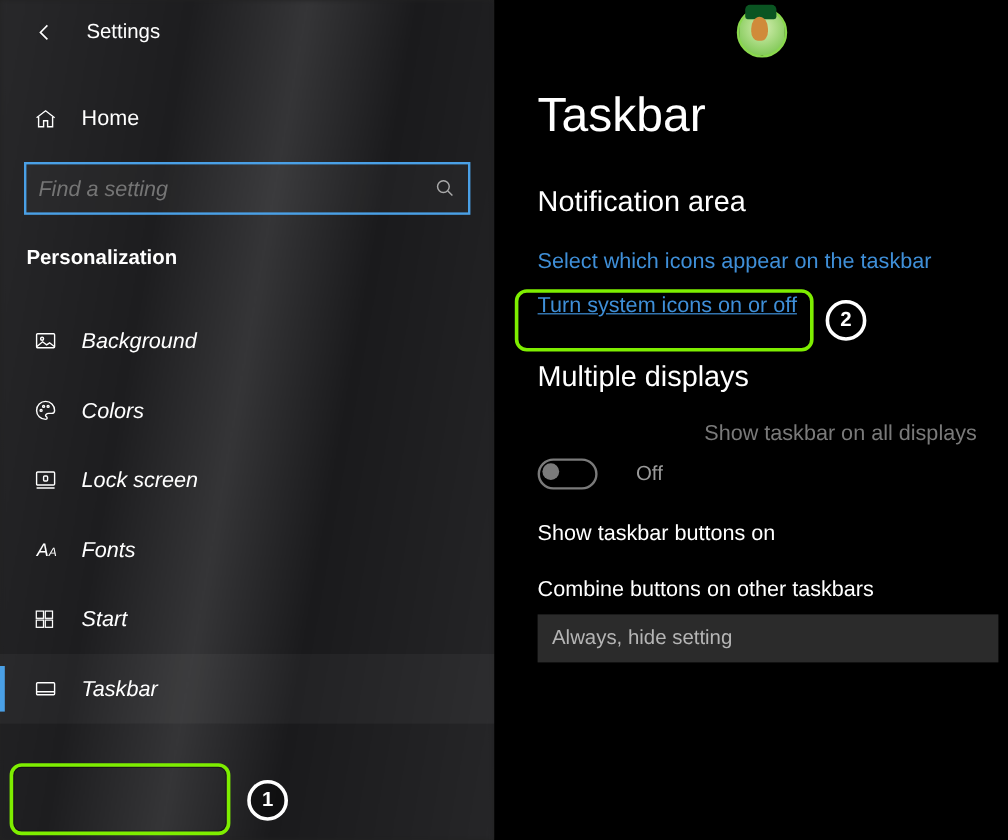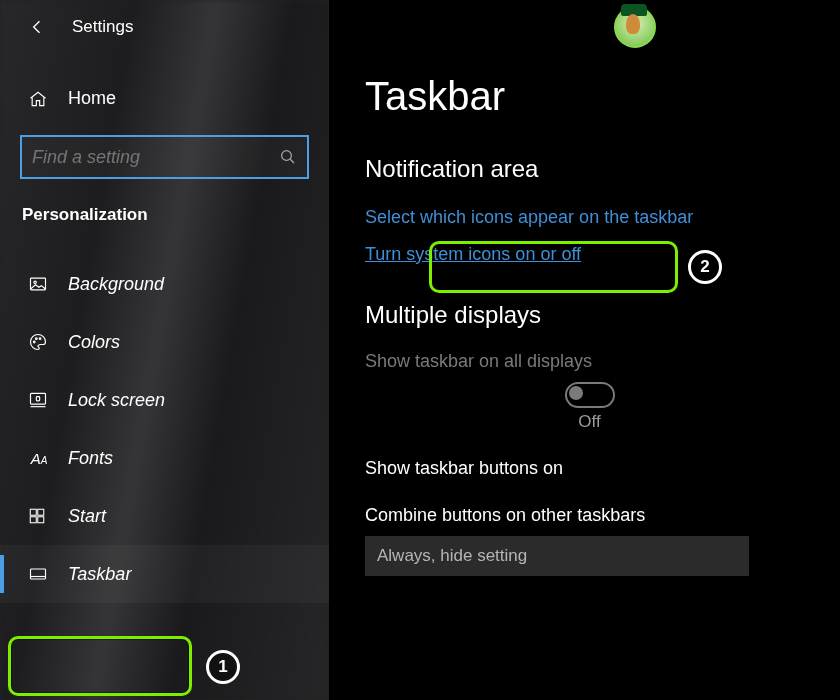--- a/index.html
+++ b/index.html
@@ -1,17 +1,17 @@
 <!DOCTYPE html>
 <html><head>
 <meta charset="utf-8">
 <style>
 html,body{margin:0;padding:0;font-family:"Segoe UI",Arial,sans-serif;background:#000;color:#fff;overflow:hidden;}
 .app{width:840px;height:700px;display:flex;position:relative;}
-.sidebar{width:329px;height:100%;position:relative;background:#222;}
+.sidebar{width:412px;height:100%;position:relative;background:#222;}
 .sidebar::before{content:"";position:absolute;inset:0;background:linear-gradient(100deg,#28282a 0%,#1d1d1f 30%,#353537 48%,#1a1a1c 65%,#262628 100%);filter:blur(2px);}
 .sidebar>*{position:relative;}
 .topbar{display:flex;align-items:center;padding:16px 16px 16px 26px;gap:24px;}
 .back{width:22px;height:22px;display:flex;align-items:center;justify-content:center;cursor:pointer;}
 .settings-title{font-size:17px;}
 .home-row{display:flex;align-items:center;gap:18px;padding:12px 26px 12px 28px;margin-top:22px;}
 .home-row .icn{width:22px;text-align:center;}
 .home-row .lbl{font-size:18px;}
 .search-wrap{margin:14px 20px 0 20px;border:2px solid #4aa0e6;background:rgba(255,255,255,0.03);display:flex;align-items:center;height:40px;padding:0 10px 0 8px;}
 .search-wrap input{flex:1;background:transparent;border:none;outline:none;color:#cfcfcf;font-size:18px;font-style:italic;}
@@ -24,22 +24,22 @@
 .nav-item.selected{background:rgba(255,255,255,0.04);position:relative;}
 .nav-item.selected::before{content:"";position:absolute;left:0;top:10px;bottom:10px;width:4px;background:#4aa0e6;}
 .content{flex:1;background:#000;padding:18px 26px 0 36px;position:relative;overflow:hidden;}
 .badge{position:absolute;top:6px;left:614px;width:38px;height:38px;border-radius:50%;background:radial-gradient(circle at 50% 40%,#d7efb4,#6abf3e);border:2px solid #8ad84d;pointer-events:none;}
 .badge::after{content:"";position:absolute;left:10px;top:6px;width:14px;height:20px;background:#d08a3a;border-radius:50% 50% 40% 40%;}
 .badge .br{position:absolute;top:-4px;left:5px;width:26px;height:12px;background:#0a5522;border-radius:4px 4px 2px 2px;}
 h1{font-weight:400;font-size:40px;margin:56px 0 0 0;}
 h2{font-weight:400;font-size:24px;margin:36px 0 0 0;}
 .link{color:#3f8fd8;font-size:18px;margin-top:24px;cursor:pointer;}
 .link2{color:#3f8fd8;font-size:18px;margin-top:16px;cursor:pointer;text-decoration:underline;}
-.muted{color:#7a7a7a;font-size:18px;margin-top:22px;}
-.toggle-row{display:flex;align-items:center;gap:4px;margin-top:10px;flex-direction:column;}
+.muted{color:#7a7a7a;font-size:18px;margin-top:22px;text-align:right;}
+.toggle-row{display:flex;align-items:center;gap:32px;margin-top:10px;}
 .toggle{width:46px;height:22px;border:2px solid #7a7a7a;border-radius:20px;position:relative;}
 .toggle .dot{width:14px;height:14px;background:#7a7a7a;border-radius:50%;position:absolute;top:2px;left:2px;}
 .toggle-label{color:#9a9a9a;font-size:17px;}
 .field-label{font-size:18px;margin-top:26px;}
 .select{background:#2b2b2b;color:#b5b5b5;font-size:17px;padding:10px 12px;margin-top:10px;width:360px;}
 .callout1{position:absolute;border:3px solid #7eee00;border-radius:10px;pointer-events:none;box-shadow:0 0 0 1px rgba(0,0,0,.4) inset;}
 .num{position:absolute;width:28px;height:28px;border:3px solid #fff;border-radius:50%;display:flex;align-items:center;justify-content:center;font-size:17px;font-weight:700;pointer-events:none;background:rgba(0,0,0,.4);}
 svg{display:block;}
 </style>
 </head>

